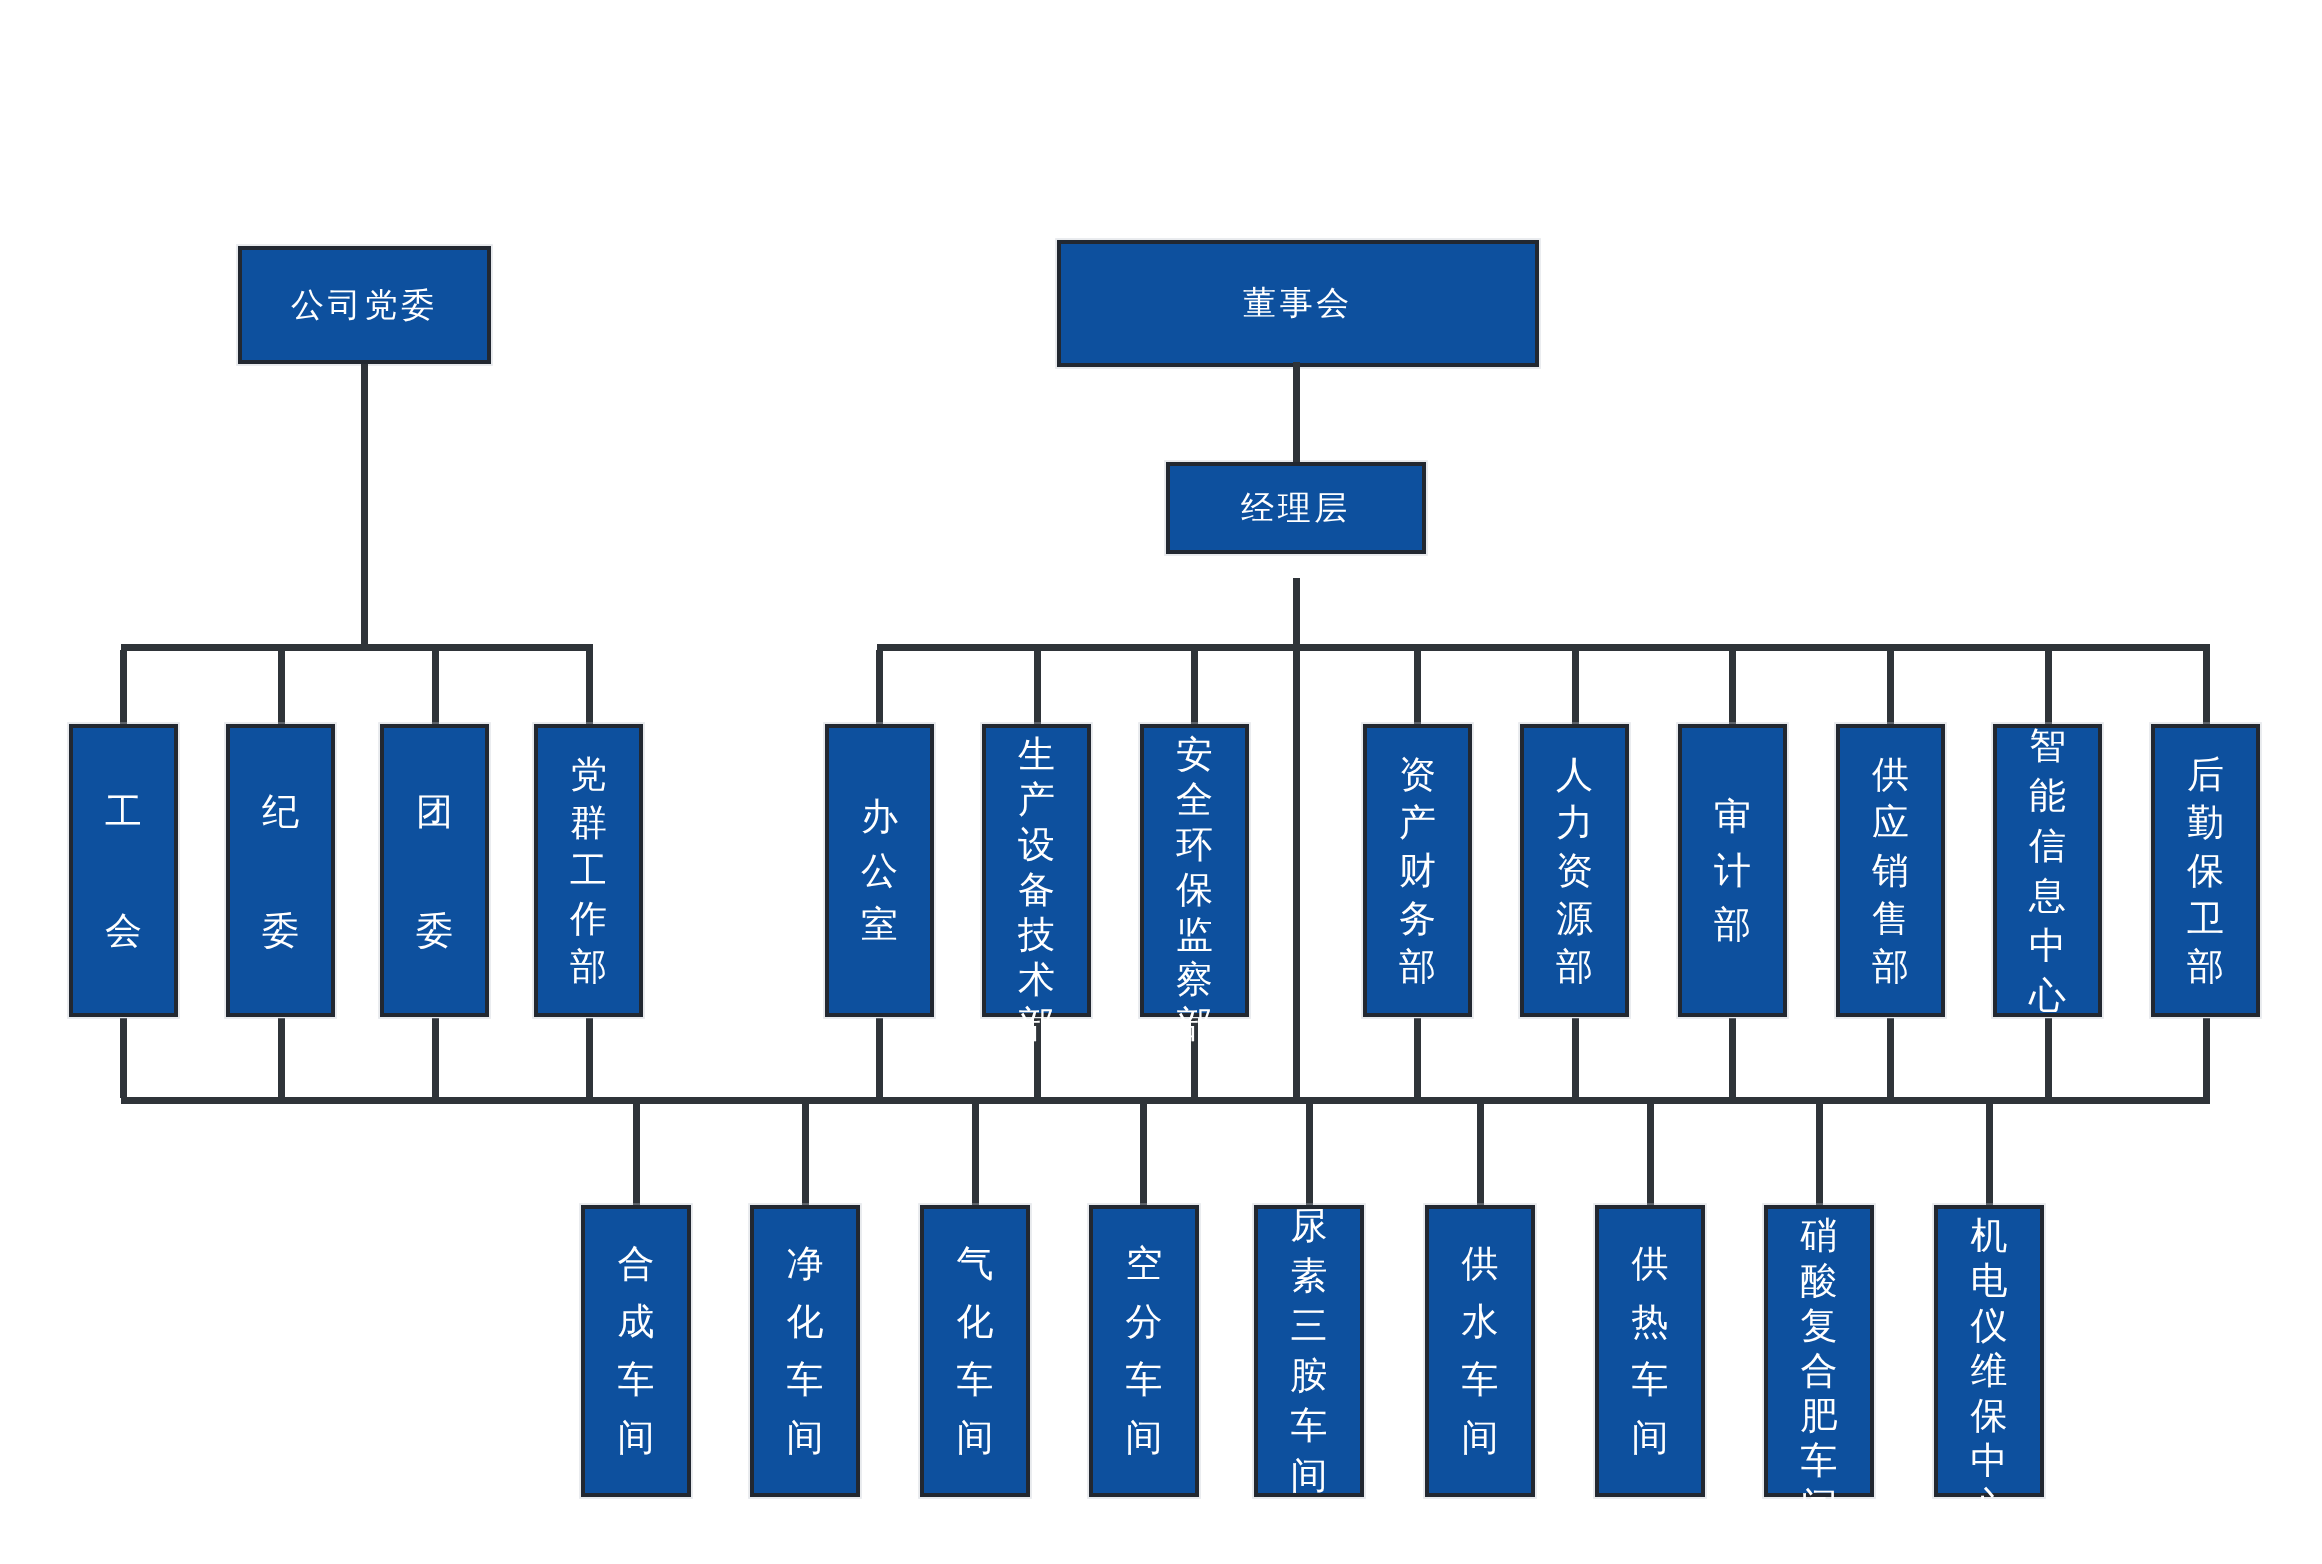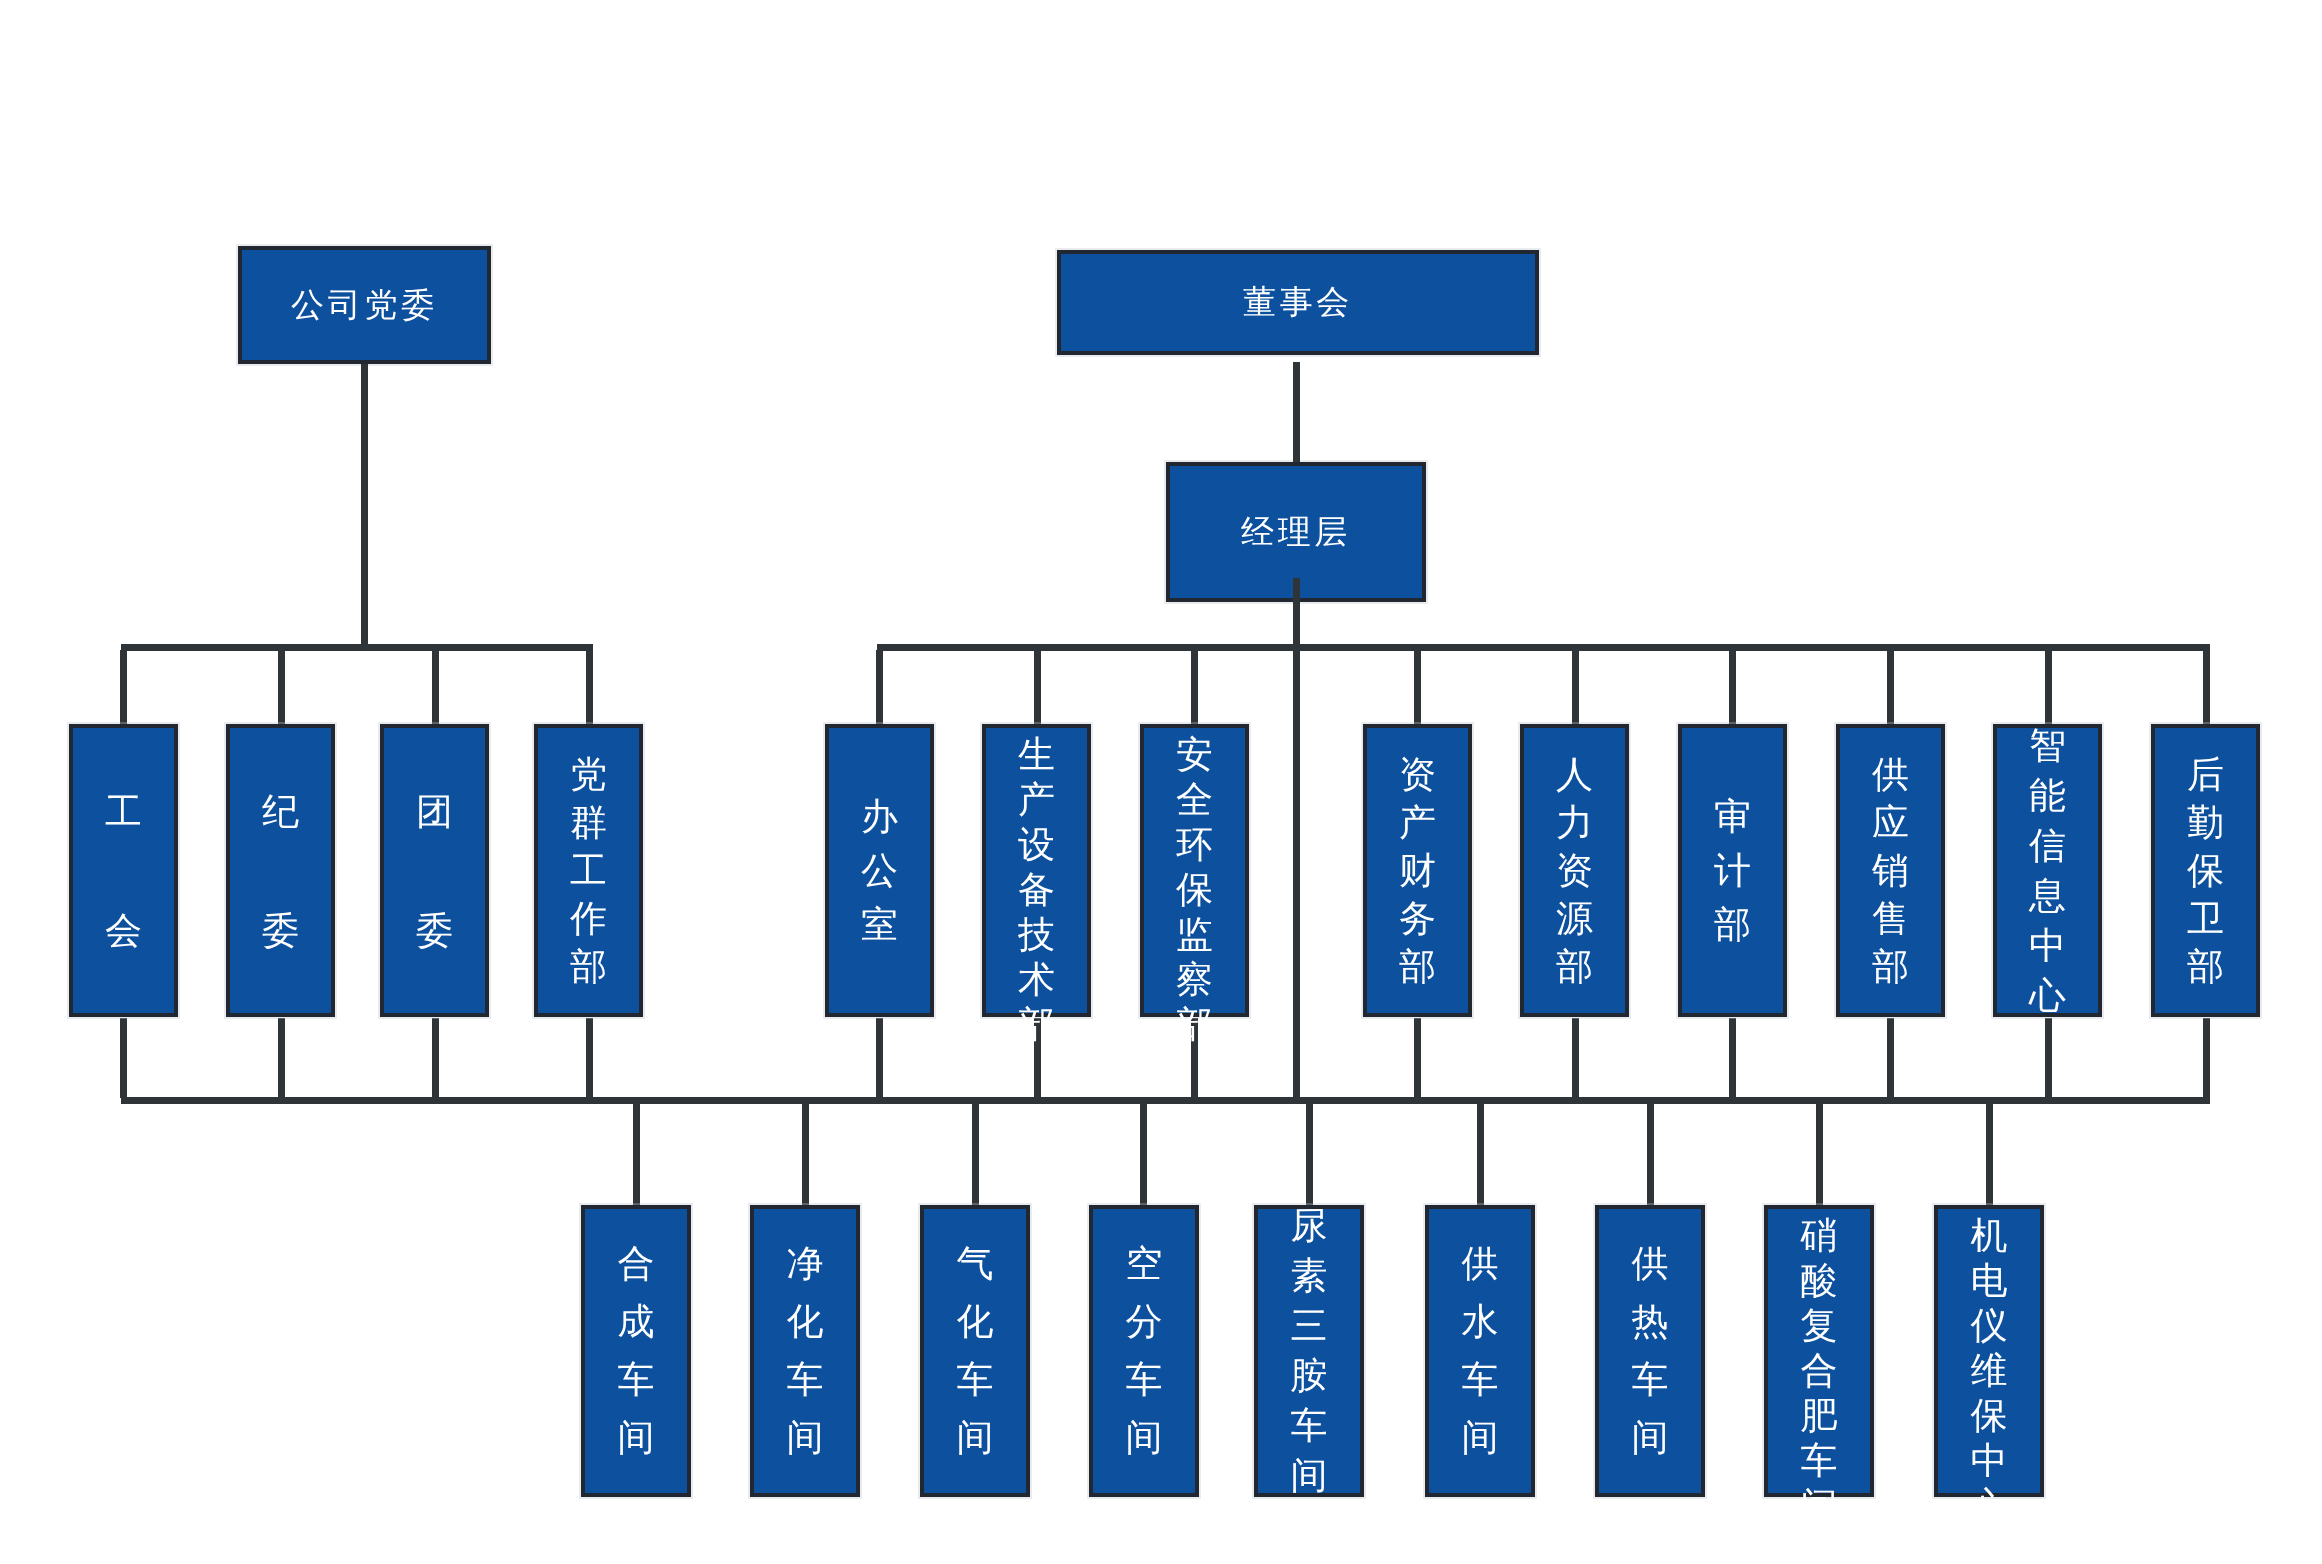--- a/index.html
+++ b/index.html
@@ -53,25 +53,25 @@
 </head>
 <body>
 
 <div class="canvas">
 
 
   <div class="node" style="left:238px;top:246px;width:253px;height:118px;">
     <div class="hlabel">公司党委</div>
   </div>
 
-  <div class="node" style="left:1057px;top:250px;width:482px;height:105px;">
+  <div class="node" style="left:1057px;top:240px;width:482px;height:127px;">
     <div class="hlabel">董事会</div>
   </div>
 
-  <div class="node" style="left:1166px;top:462px;width:260px;height:140px;padding-left:26px;">
+  <div class="node" style="left:1166px;top:462px;width:260px;height:92px;padding-left:26px;">
     <div class="hlabel">经理层</div>
   </div>
 
   <div id="layer-lines">
       <div class="cline" style="left: 361px; top: 364px; width: 6.5px; height: 287px;"></div>
       <div class="cline" style="left: 1293px; top: 362px; width: 6.5px; height: 100px;"></div>
       <div class="cline" style="left: 1293px; top: 578px; width: 6.5px; height: 66px;"></div>
       <div class="cline" style="left: 121px; top: 644px; width: 472px; height: 6.5px;"></div>
       <div class="cline" style="left: 877px; top: 644px; width: 1333px; height: 6.5px;"></div>
       <div class="cline" style="left: 120px; top: 650px; width: 6.5px; height: 74px;"></div>

